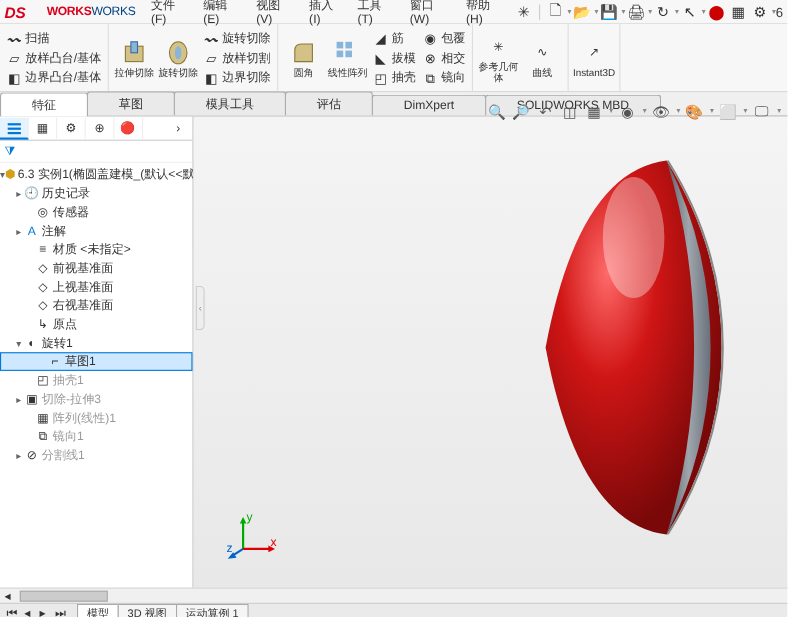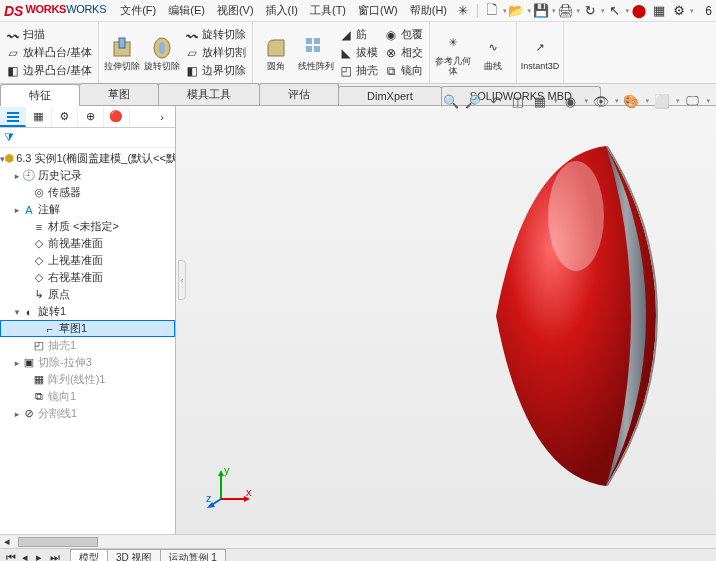--- a/index.html
+++ b/index.html
@@ -1,18 +1,18 @@
 <!DOCTYPE html>
 <html><head>
 <meta charset="utf-8">
 <style>
 *{box-sizing:border-box;margin:0;padding:0;font-family:"Microsoft YaHei",SimSun,Arial,sans-serif;font-size:11px;color:#333}
 body{width:716px;height:561px;background:#fff;overflow:hidden;position:relative}
 .menubar{height:22px;display:flex;align-items:center;background:#f7f7f7;border-bottom:1px solid #ddd;padding-left:4px;gap:0}
-.sw-logo{display:flex;align-items:flex-start;gap:2px;font-weight:bold;margin-right:8px}
+.sw-logo{display:flex;align-items:center;gap:19px;font-weight:bold;margin-right:8px}
 .sw-ds{color:#d9001b;font-style:italic;font-size:14px}
 .sw-text{font-size:11px;letter-spacing:-0.3px}
 .sw-solid{color:#d9001b;font-weight:bold}
 .sw-works{color:#004080;font-weight:normal}
 .menubar .menu-item{padding:2px 6px;cursor:pointer}
 .menu-sep{width:1px;height:14px;background:#ccc;margin:0 4px}
 .qtb-icon{width:16px;height:16px;display:flex;align-items:center;justify-content:center;font-size:13px;cursor:pointer;margin:0 2px}
 .dd{font-size:7px;color:#888;margin-left:1px}
 .ribbon{height:62px;background:#f7f7f7;border-bottom:1px solid #ccc;display:flex;align-items:stretch}
 .ribbon-group{display:flex;align-items:center;border-right:1px solid #ddd;padding:2px 4px;gap:2px}

